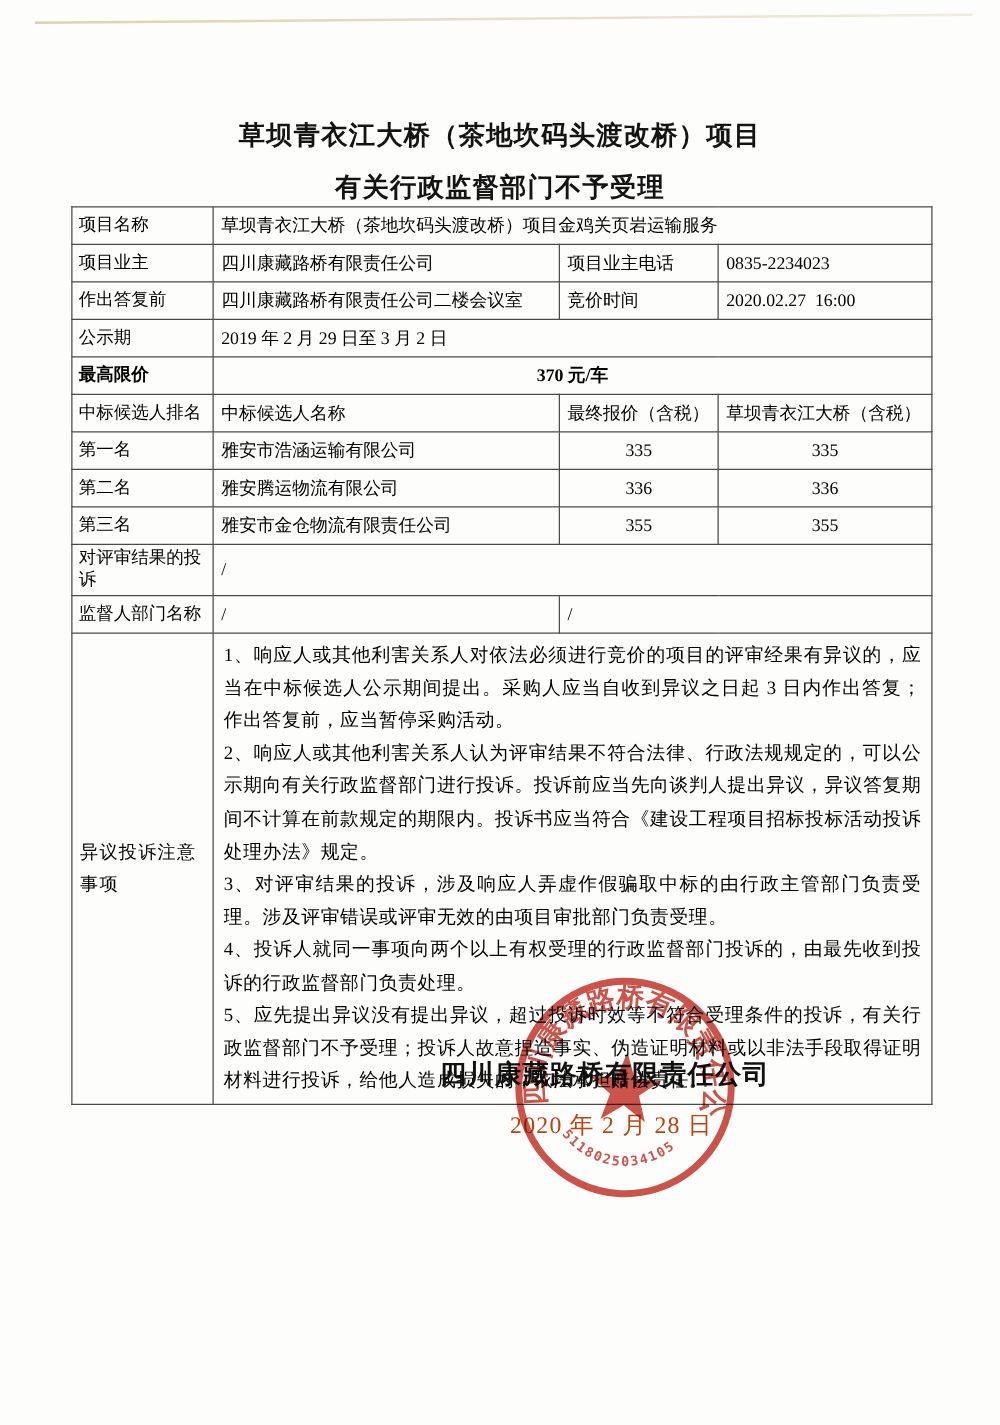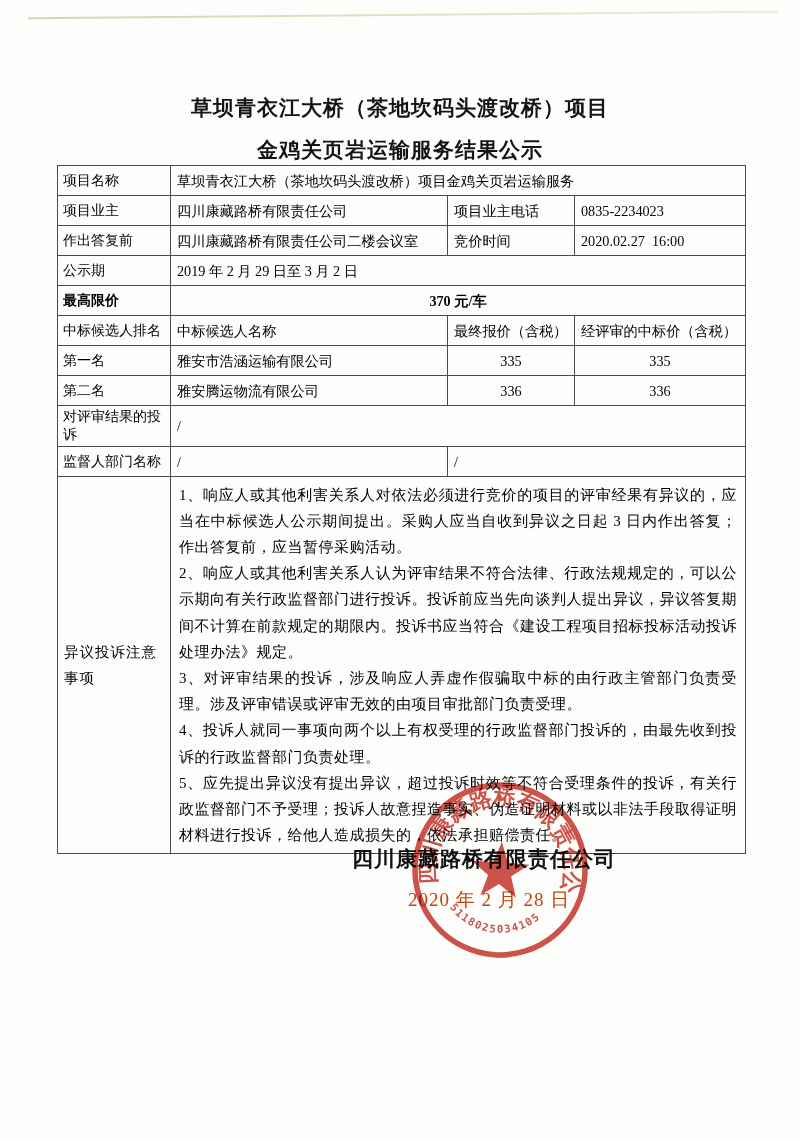--- a/index.html
+++ b/index.html
@@ -55,21 +55,21 @@
     transform:rotate(4deg);
     mix-blend-mode:multiply;opacity:.88;pointer-events:none;
   }
 </style>
 </head>
 <body>
 
 <div class="scan-line"></div>
 
 <div class="page-title title-1">草坝青衣江大桥（茶地坎码头渡改桥）项目</div>
-<div class="page-title title-2">金鸡关页岩运输服务结果公示</div>
+<div class="page-title title-2">有关行政监督部门不予受理</div>
 
 <table class="doc">
   <colgroup>
     <col style="width:113px">
       <col style="width:277px">
       <col style="width:127px">
       <col style="width:171px">
   </colgroup>
   <tbody>
       <tr>
@@ -93,33 +93,39 @@
         <td colspan="3">2019 年 2 月 29 日至 3 月 2 日</td>
       </tr>
       <tr>
         <td class="label-cell bold">最高限价</td>
         <td colspan="3" class="bold" style="text-align: center;">370 元/车</td>
       </tr>
       <tr>
         <td class="label-cell">中标候选人排名</td>
         <td>中标候选人名称</td>
         <td>最终报价（含税）</td>
-        <td>经评审的中标价（含税）</td>
+        <td>草坝青衣江大桥（含税）</td>
       </tr>
       <tr>
         <td class="label-cell">第一名</td>
         <td>雅安市浩涵运输有限公司</td>
         <td style="text-align: center;">335</td>
         <td style="text-align: center;">335</td>
       </tr>
       <tr>
         <td class="label-cell">第二名</td>
         <td>雅安腾运物流有限公司</td>
         <td style="text-align: center;">336</td>
         <td style="text-align: center;">336</td>
+      </tr>
+      <tr>
+        <td class="label-cell">第三名</td>
+        <td>雅安市金仓物流有限责任公司</td>
+        <td style="text-align: center;">355</td>
+        <td style="text-align: center;">355</td>
       </tr>
       <tr>
         <td class="label-cell">对评审结果的投诉</td>
         <td colspan="3">/</td>
       </tr>
       <tr>
         <td class="label-cell">监督人部门名称</td>
         <td>/</td>
         <td colspan="2">/</td>
       </tr>

